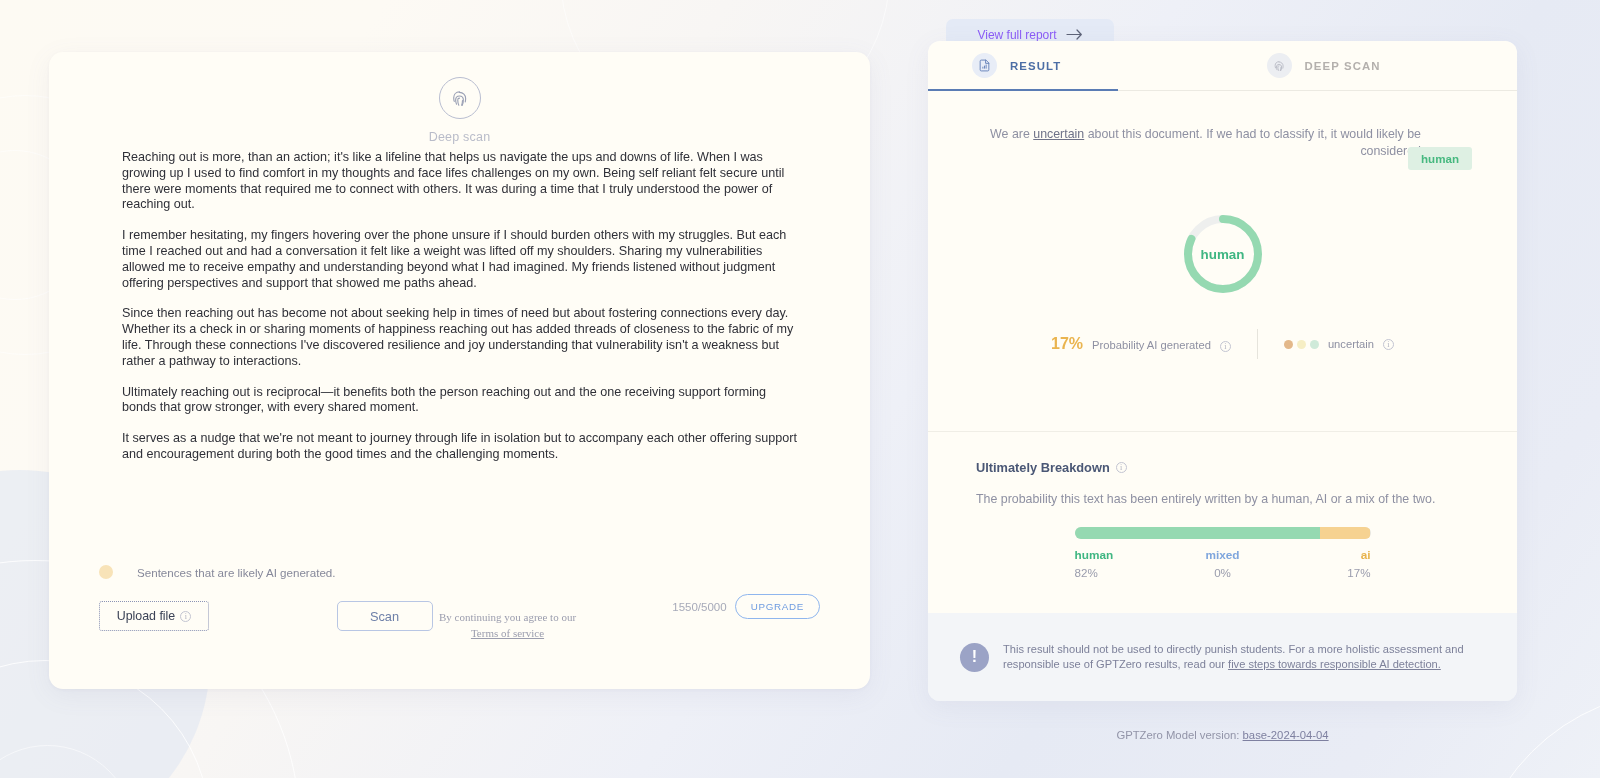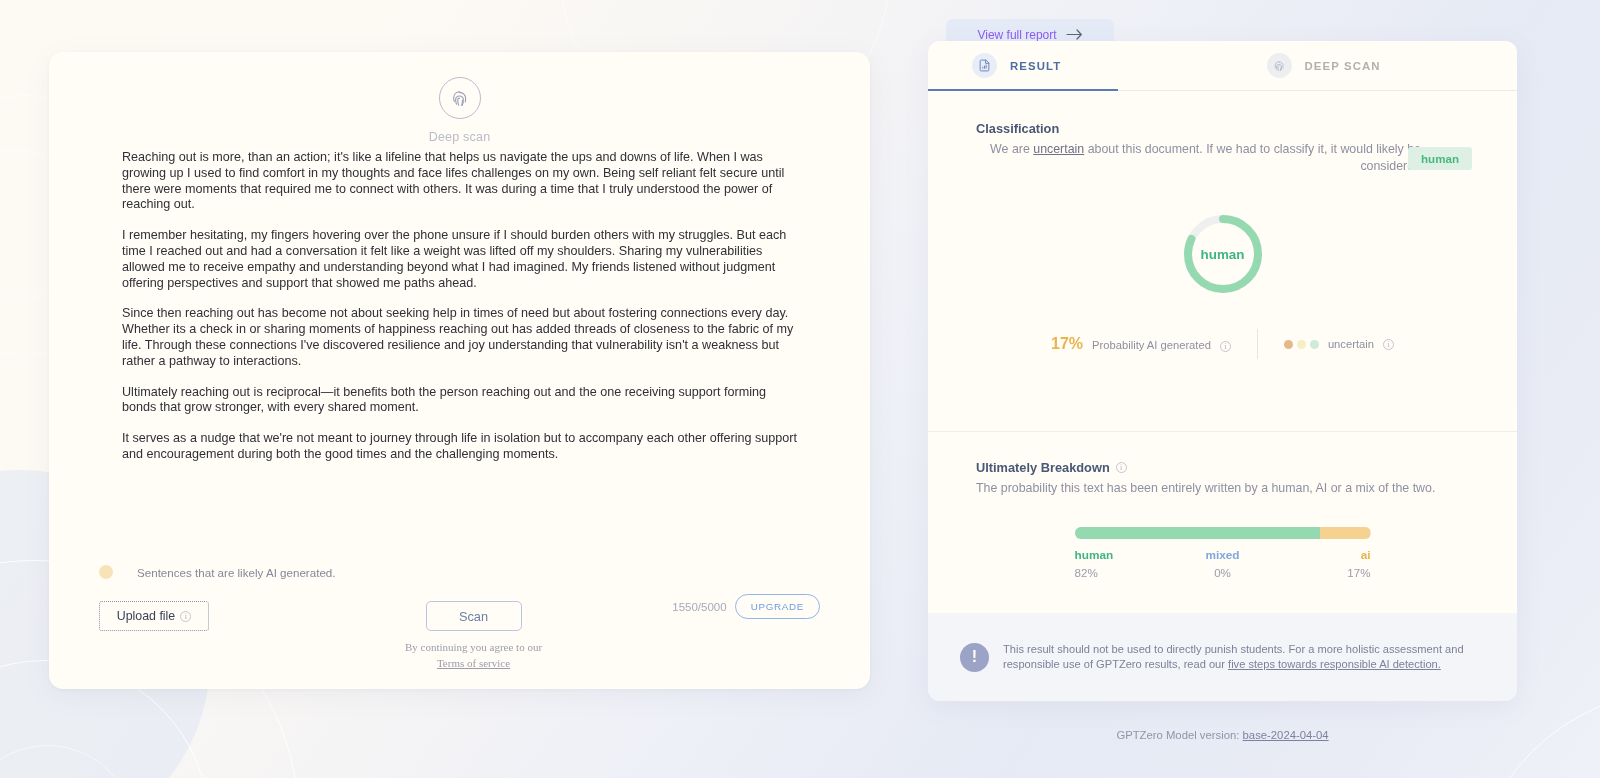--- a/index.html
+++ b/index.html
@@ -81,21 +81,21 @@
     position: absolute; left: 50px; top: 20px;
     width: 110px; height: 30px;
     border: 1.6px dotted #8b93b5;
     border-radius: 3px;
     display: flex; align-items: center; justify-content: center; gap: 5px;
     background: transparent; cursor: pointer;
   }
   .upload-label { font-size: 12.4px; color: #3b4256; }
   #scan-block {
     position: absolute; left: 50%; top: 20px; transform: translateX(-50%);
-    display: flex; flex-direction: column; align-items: center; margin-left: 14px;
+    display: flex; align-items: flex-start;
   }
   #scan-button {
     width: 96px; height: 30px;
     border: 1px solid #b8c6e4; border-radius: 5px;
     background: #fffdf6;
     color: #6d7fa8; font-size: 12.8px;
     cursor: pointer; font-family: inherit;
   }
   .tos-text {
     margin-top: 8px; text-align: center;
@@ -357,21 +357,20 @@
       <span class="tab-label">DEEP SCAN</span>
     </button>
 
 
     <div id="tab-underline"></div>
   </div>
 
   <div id="result-body">
 
     <div id="classification">
-      <div class="sec-title">Classification</div>
       <div class="sec-sub" style="margin-top:5px;text-align:right;">
         <span>We are </span><u>uncertain</u><span> about this document. If we had to classify it, it would likely be considered</span>
       </div>
     </div>
 
     <div id="class-badge">human</div>
 
     <div id="donut-wrap">
       <div id="donut">
         <svg width="86" height="86" viewBox="0 0 86 86">
@@ -400,21 +399,21 @@
       </div>
     </div>
   </div>
 
   <div id="breakdown-body">
     <div id="breakdown-head">
       <div class="head-inline">
         <span class="sec-title">Ultimately Breakdown</span>
         <span class="info-i">i</span>
       </div>
-      <div class="sec-sub" style="margin-top:5px;">The probability this text has been entirely written by a human, AI or a mix of the two.</div>
+      <div class="sec-sub" style="margin-top:16px;">The probability this text has been entirely written by a human, AI or a mix of the two.</div>
     </div>
 
     <div id="bar-area">
       <div id="bar-inner">
         <div id="stacked-bar">
           <div class="seg-human" id="seg-human" style="width: 82.8283%; background: rgb(149, 217, 177);"></div>
           <div class="seg-mixed" id="seg-mixed" style="width: 0%; background: rgb(168, 198, 234);"></div>
           <div class="seg-ai" id="seg-ai" style="width: 17.1717%; background: rgb(246, 210, 145);"></div>
         </div>
         <div id="bar-labels">

